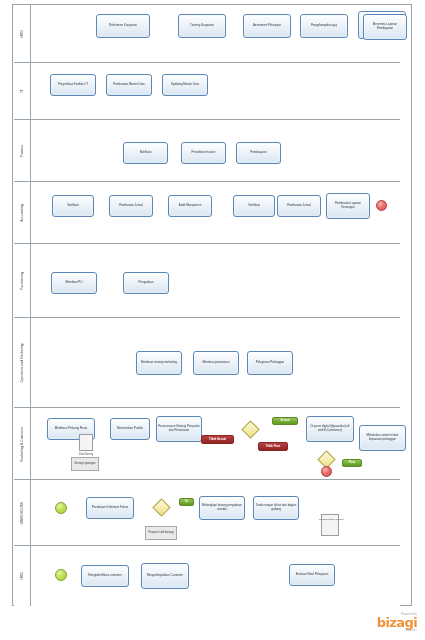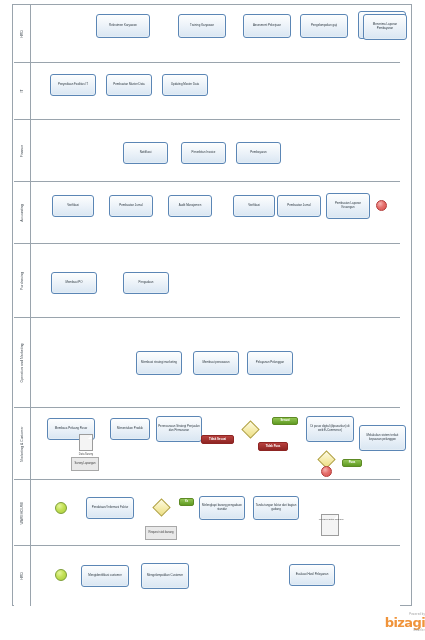--- a/index.html
+++ b/index.html
@@ -151,21 +151,21 @@
     background: linear-gradient(180deg,#8fc council 0%,#6da62c 100%);
     background: linear-gradient(180deg,#92c452 0%,#5f9a22 100%);
   }
   .flag-red {
     border: 1px solid #8e2523;
     background: linear-gradient(180deg,#b8413e 0%,#8e2523 100%);
   }
   
   #wires { position: absolute; left: 0; top: 0; width: 425px; height: 640px; pointer-events: none; }
   
-  #logo { position: absolute; right: 0; bottom: 8px; text-align: right; }
+  #logo { position: absolute; right: 8px; bottom: 8px; text-align: right; }
   #logo-sub {
     font-size: 2.6px; color: #9b9b9b; letter-spacing: .2px; margin-bottom: 0px;
   }
   #logo-main {
     font-size: 13px; color: #f0943b; letter-spacing: -0.6px; line-height: 1;
     font-family: "DejaVu Sans", sans-serif; font-weight: bold;
   }
   #logo-foot { font-size: 2.6px; color: #9b9b9b; letter-spacing: .3px; }
 </style>
 </head>

